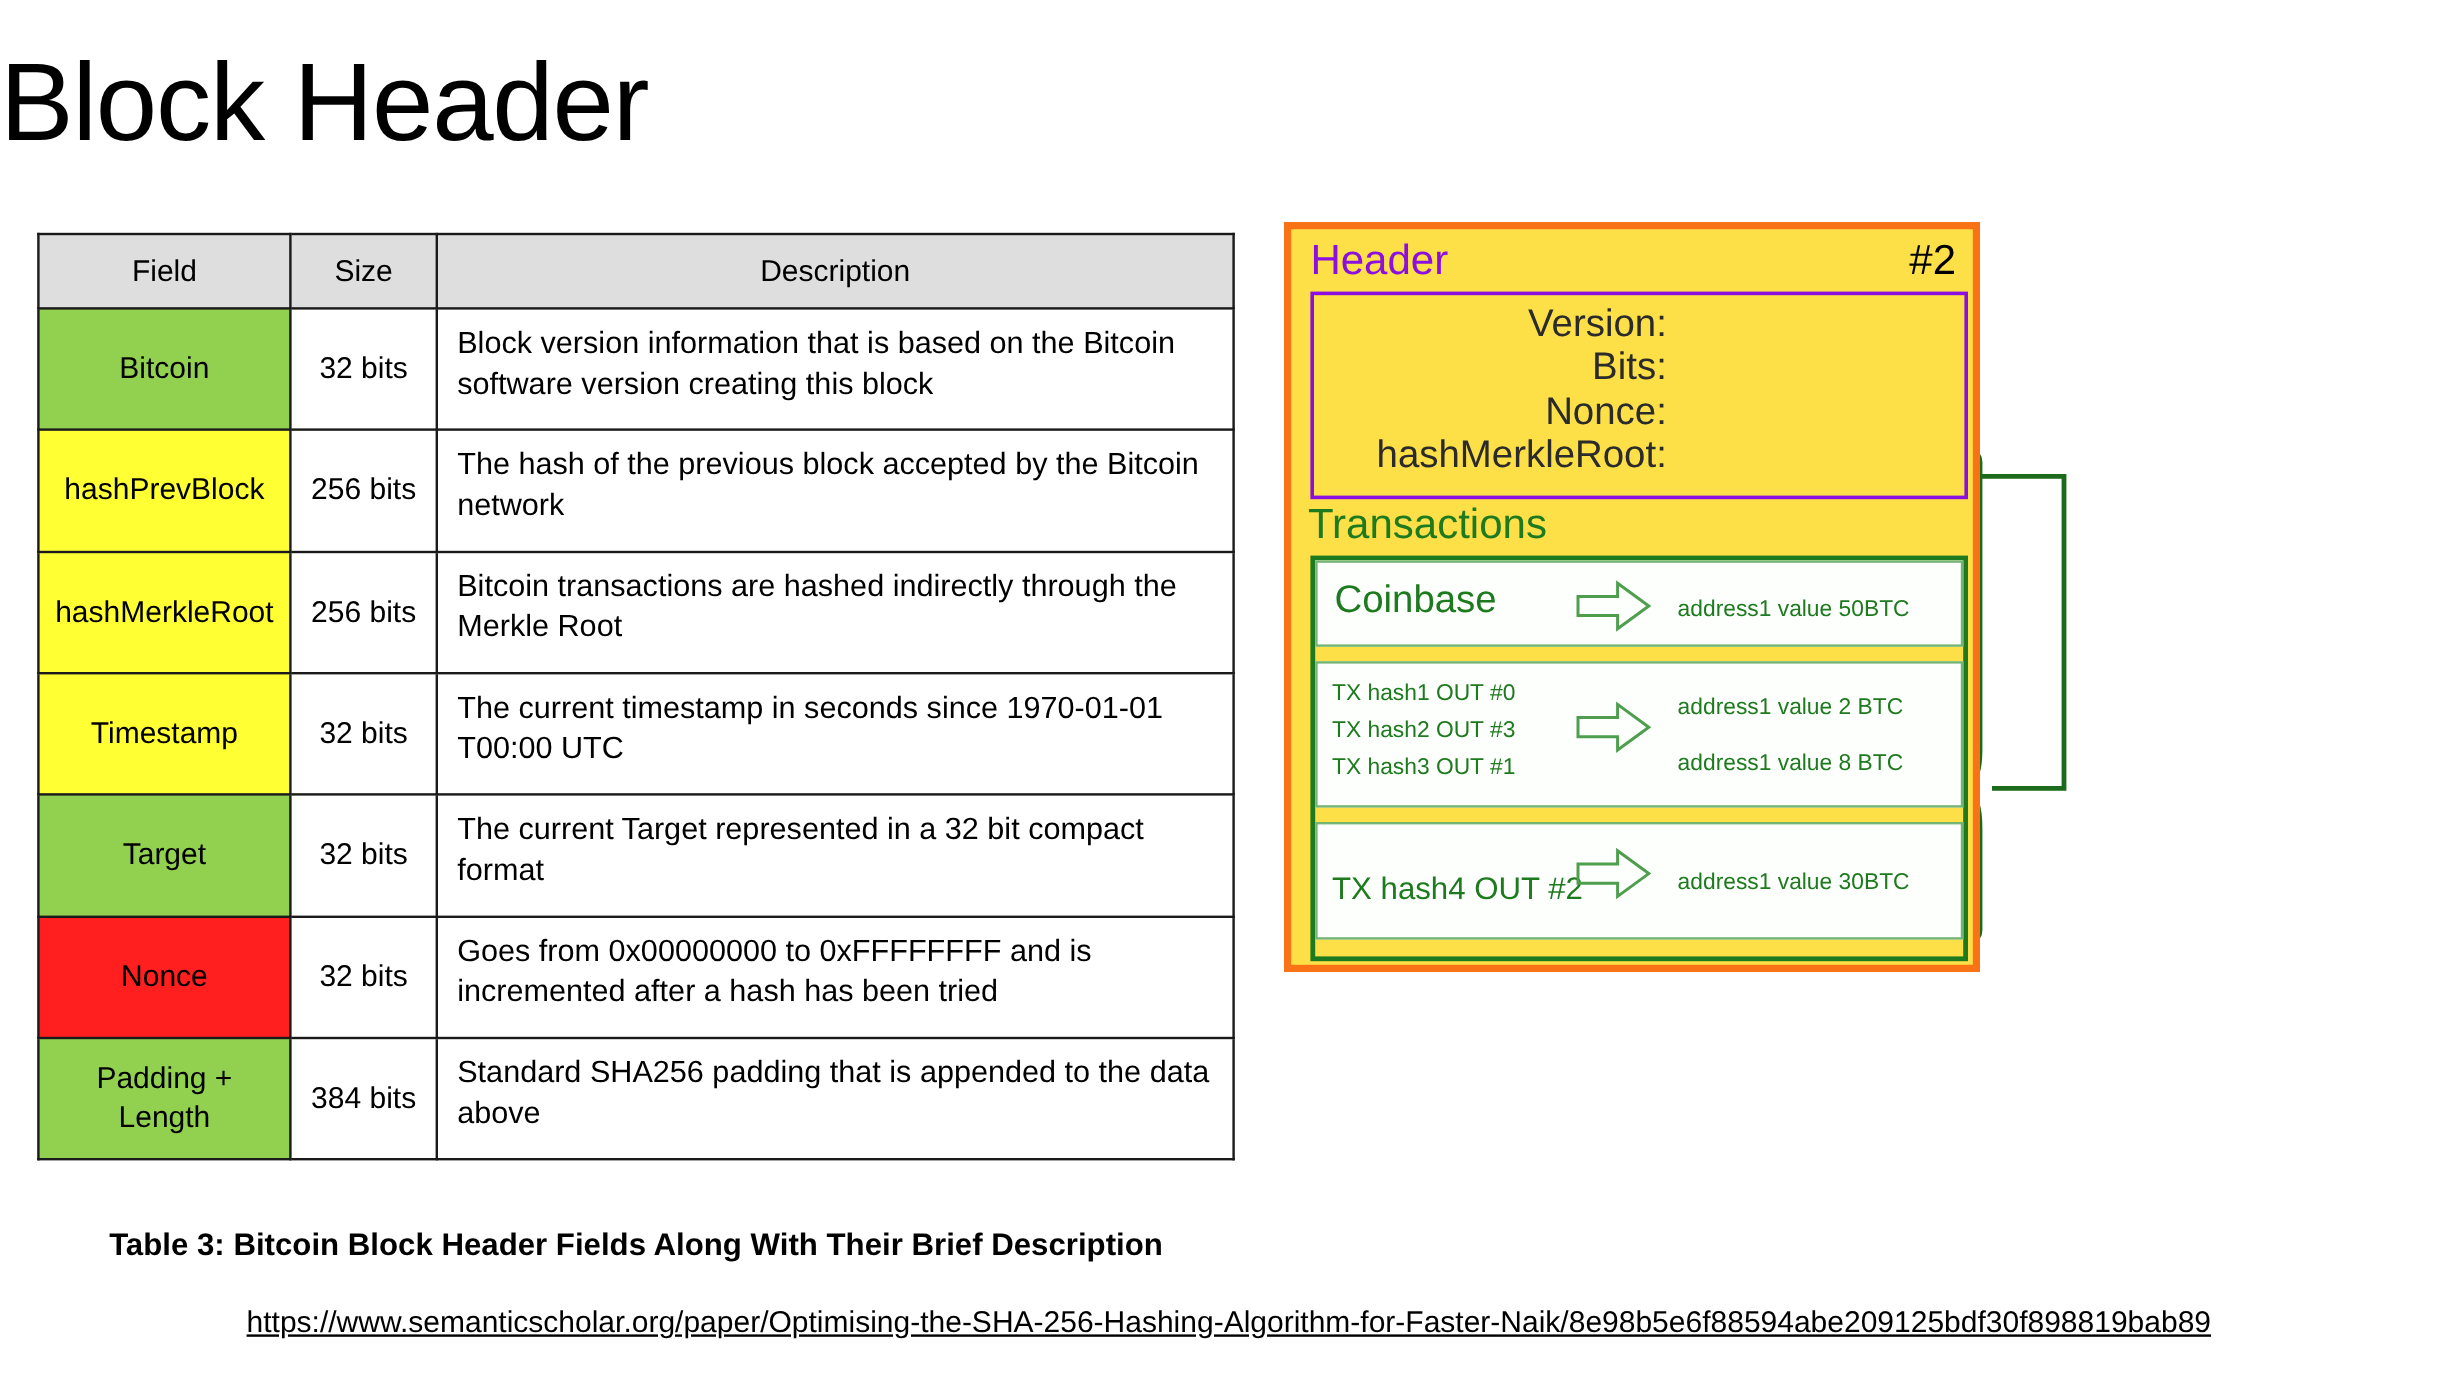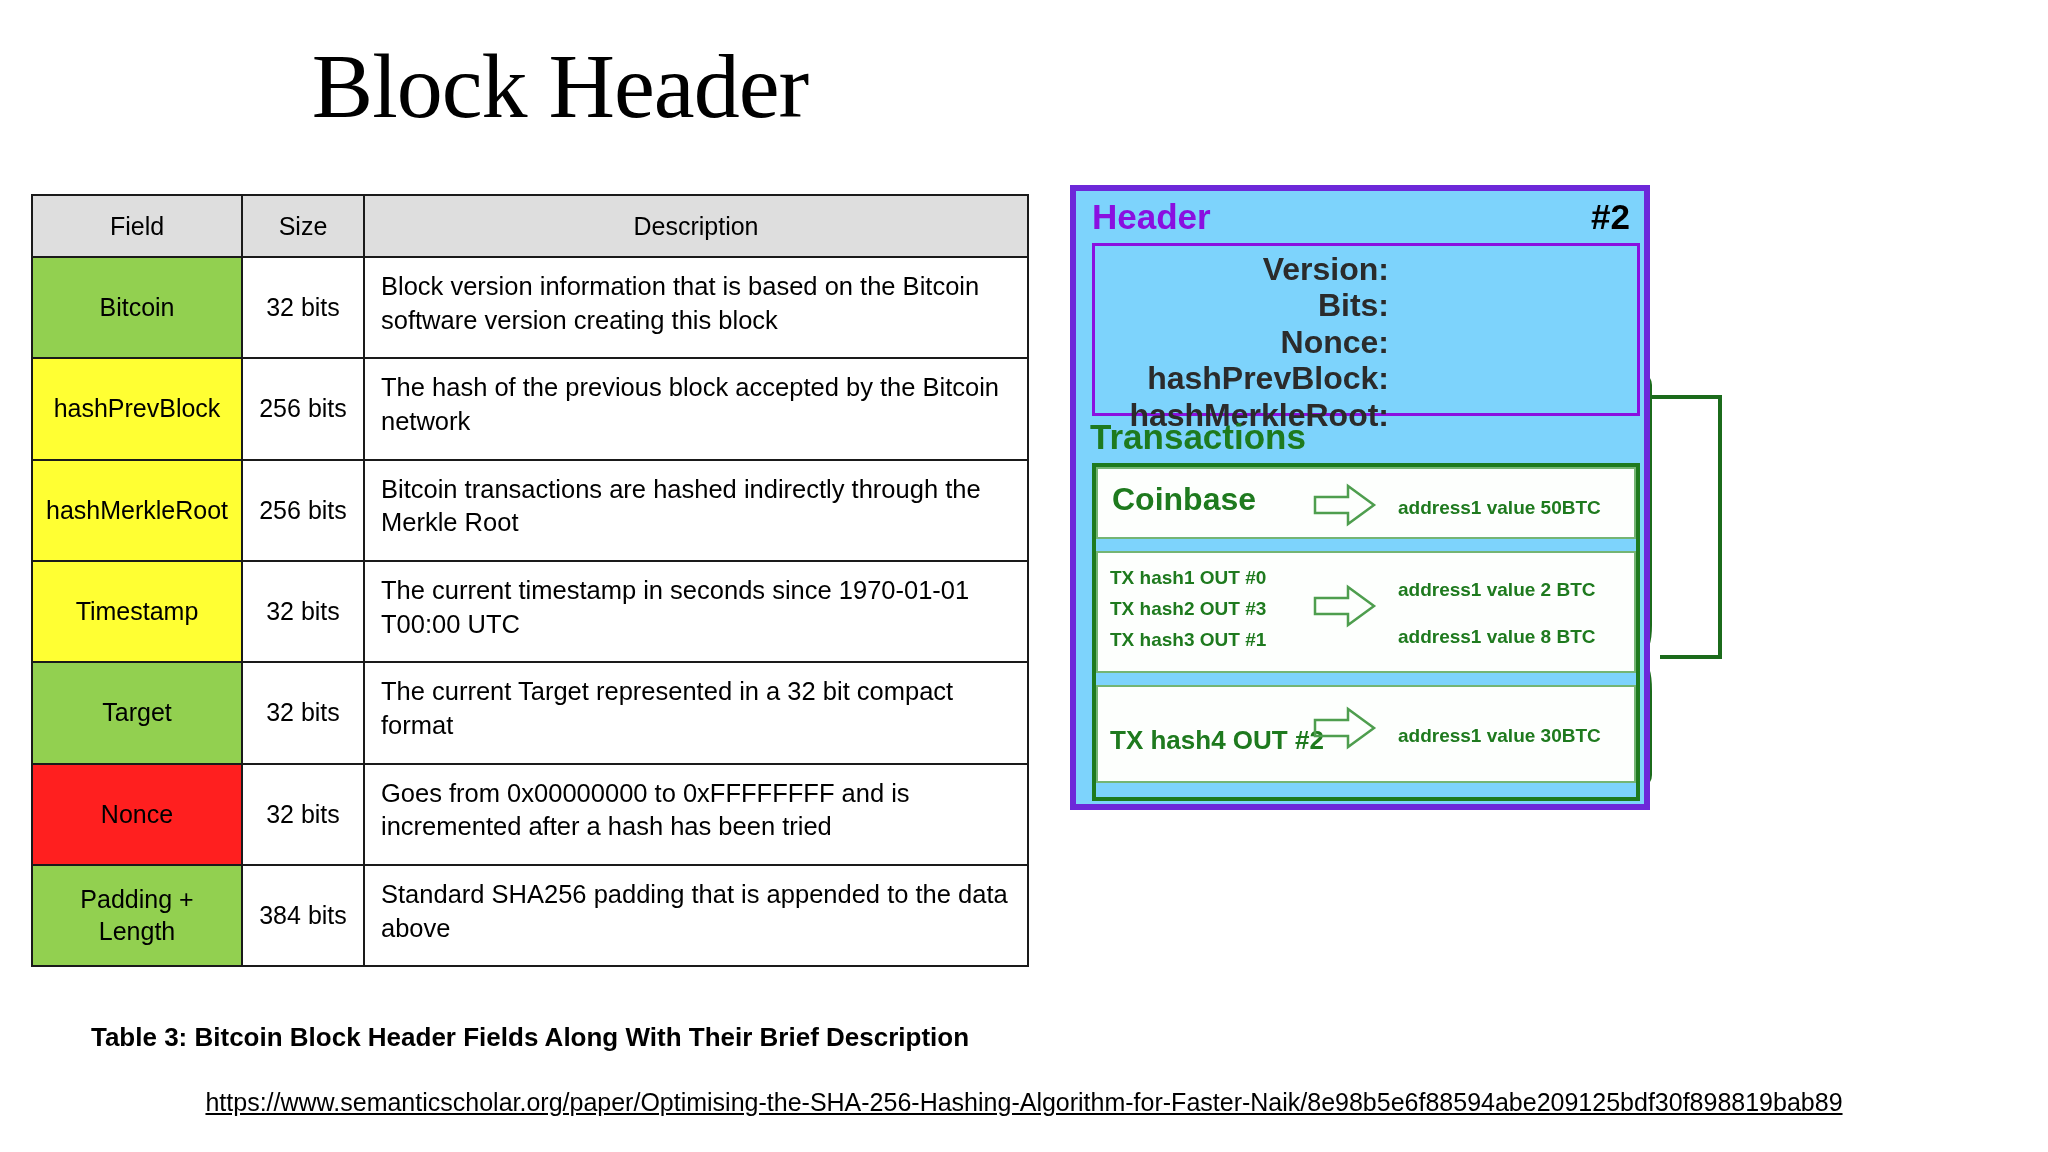--- a/index.html
+++ b/index.html
@@ -14,27 +14,26 @@
     overflow: hidden;
     position: relative;
   }
 
   
   #slide-title {
     position: absolute;
     left: 0;
     top: 36px;
     width: 1120px;
-    text-align: center;
     font-size: 92px;
     font-weight: 400;
     letter-spacing: -1px;
     color: #000000;
     line-height: 1.1;
-    font-family: Liberation Serif, serif;
+    font-family: Liberation Sans, sans-serif;
   }
 
   
   #table-wrap {
     position: absolute;
     left: 31px;
     top: 194px;
     width: 998px;
   }
   table.hdr-table {
@@ -117,24 +116,23 @@
     top: 185px;
     width: 898px;
     height: 625px;
   }
   #block-box {
     position: absolute;
     left: 0;
     top: 0;
     width: 580px;
     height: 625px;
-    border: 6px solid #6d28d9;
-    background: #7dd3fc;
+    border: 6px solid #f97316;
+    background: #fde047;
     box-sizing: border-box;
-    font-weight: bold;
   }
   #diag-header-label {
     position: absolute;
     left: 16px;
     top: 8px;
     font-size: 35px;
     color: #8a0fe0;
     font-family: "Liberation Sans", sans-serif;
     line-height: 1;
   }
@@ -334,21 +332,20 @@
   <div id="block-box">
 
     <div id="diag-header-label">Header</div>
     <div id="diag-block-num">#2</div>
 
     <div id="header-fields-box">
       <div id="header-fields-inner">
         <div class="hdr-field-row">Version:</div>
         <div class="hdr-field-row">Bits:</div>
         <div class="hdr-field-row">Nonce:</div>
-        <div class="hdr-field-row">hashPrevBlock:</div>
         <div class="hdr-field-row">hashMerkleRoot:</div>
       </div>
     </div>
 
     <div id="diag-tx-label">Transactions</div>
 
     <div id="tx-outer-box">
 
       <div class="tx-card" id="tx-card-coinbase">
         <div class="coinbase-label">Coinbase</div>

